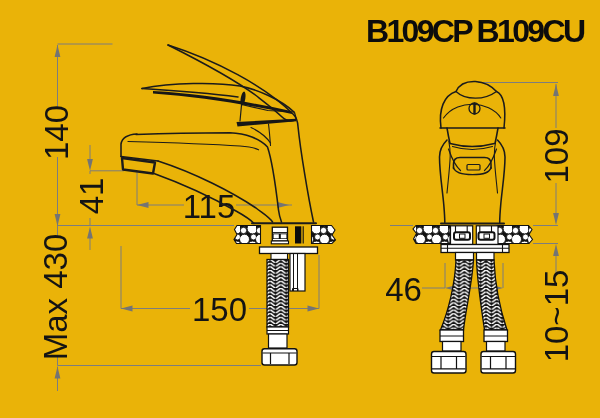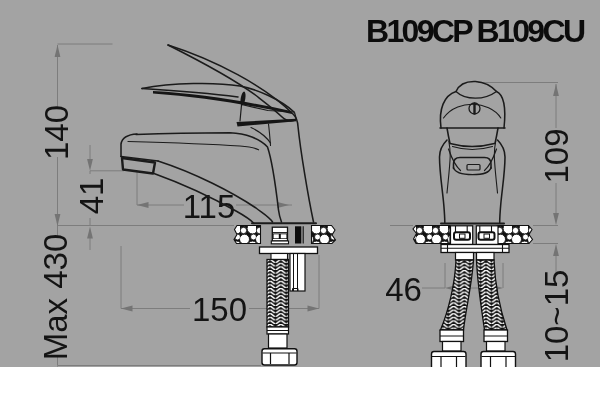--- a/index.html
+++ b/index.html
@@ -1,16 +1,16 @@
 <!DOCTYPE html>
 <html><head>
 <meta charset="utf-8">
 <style>
 html,body{margin:0;padding:0;background:#fff;}
-#page{width:600px;height:367px;position:relative;overflow:hidden;background:#a3a3a3;}
+#page{width:600px;height:418px;position:relative;overflow:hidden;background:#eab308;}
 svg{display:block;}
 text{font-family:"Liberation Sans",sans-serif;}
 </style>
 </head>
 <body>
 <div id="page">
 <svg width="600" height="418" viewBox="0 0 600 418">
 <defs>
 <pattern id="peb" width="16" height="18" patternUnits="userSpaceOnUse">
   <rect width="16" height="18" fill="#111"></rect>

